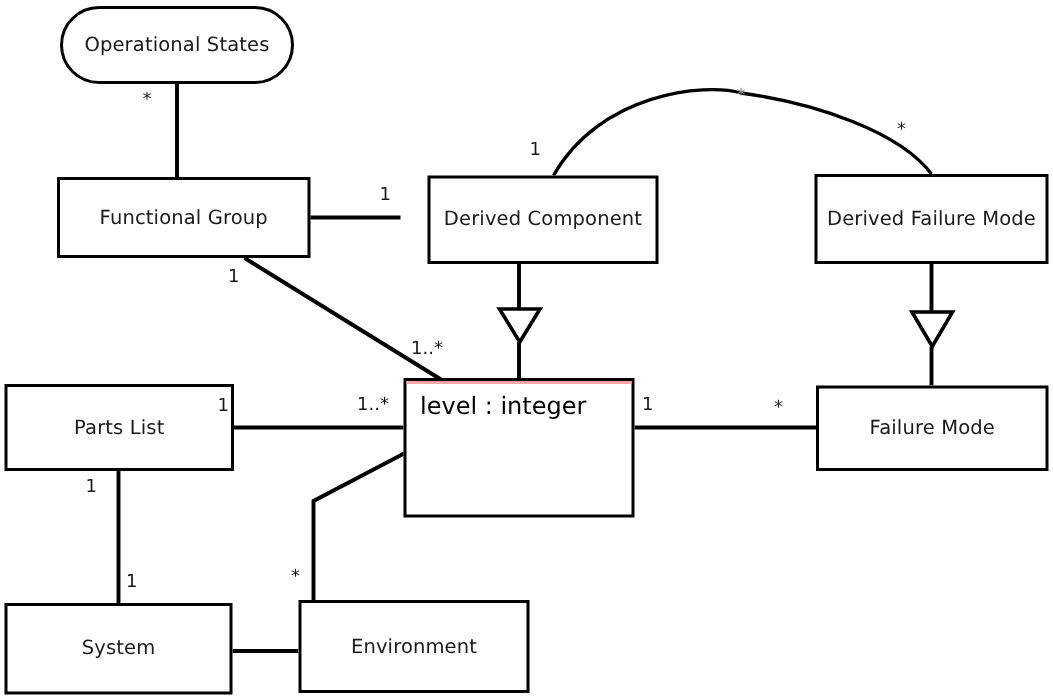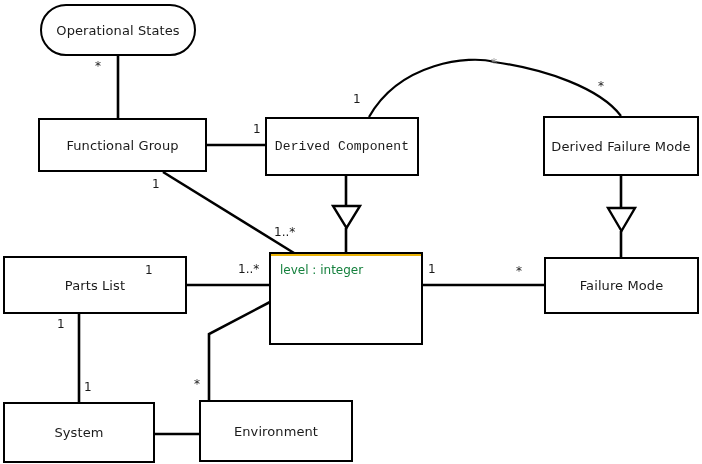--- a/index.html
+++ b/index.html
@@ -38,26 +38,26 @@
     flex: 1 1 auto;
     display: flex;
     align-items: center;
     justify-content: center;
     font-size: 13px;
     color: #1a1a1a;
     letter-spacing: 0.1px;
     white-space: nowrap;
   }
   .uml-attr-compartment {
-    border-top: 2px solid #eab308;
+    border-top: 2px solid #fca5a5;
     display: flex;
     align-items: center;
     padding-left: 9px;
-    font-size: 12px;
-    color: #15803d;
+    font-size: 16px;
+    color: #000000;
     white-space: nowrap;
   }
   .mult-label {
     position: absolute;
     font-size: 12px;
     color: #1a1a1a;
     white-space: nowrap;
     z-index: 6;
     line-height: 1;
   }
@@ -100,29 +100,29 @@
   </svg>
 
   <div class="uml-class" style="left:40px; top:4px; width:156px; height:52px;border-radius:26px;">
     <div class="uml-name-compartment">Operational States</div>
   </div>
 
   <div class="uml-class" style="left:38px; top:118px; width:169px; height:54px;">
     <div class="uml-name-compartment">Functional Group</div>
   </div>
 
-  <div class="uml-class" style="left:265px; top:117px; width:154px; height:59px;font-family:Liberation Mono, monospace;">
+  <div class="uml-class" style="left:285px; top:117px; width:154px; height:59px;">
     <div class="uml-name-compartment">Derived Component</div>
   </div>
 
   <div class="uml-class" style="left:543px; top:116px; width:156px; height:60px;">
     <div class="uml-name-compartment">Derived Failure Mode</div>
   </div>
 
-  <div class="uml-class" style="left:3px; top:256px; width:184px; height:58px;justify-content:center;">
+  <div class="uml-class" style="left:3px; top:256px; width:153px; height:58px;justify-content:center;">
     <div class="uml-name-compartment">Parts List</div>
   </div>
 
   <div class="uml-class" style="left:269px; top:252px; width:154px; height:93px;">
     <div class="uml-attr-compartment" style="height:28px;">level : integer</div>
   </div>
 
   <div class="uml-class" style="left:544px; top:257px; width:155px; height:57px;">
     <div class="uml-name-compartment">Failure Mode</div>
   </div>

